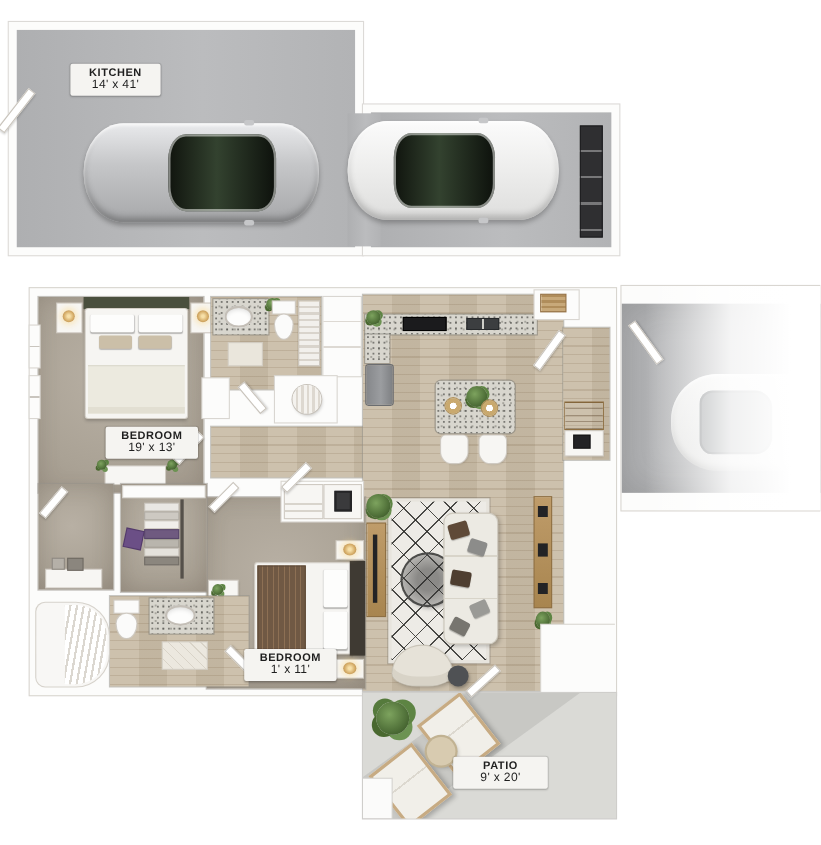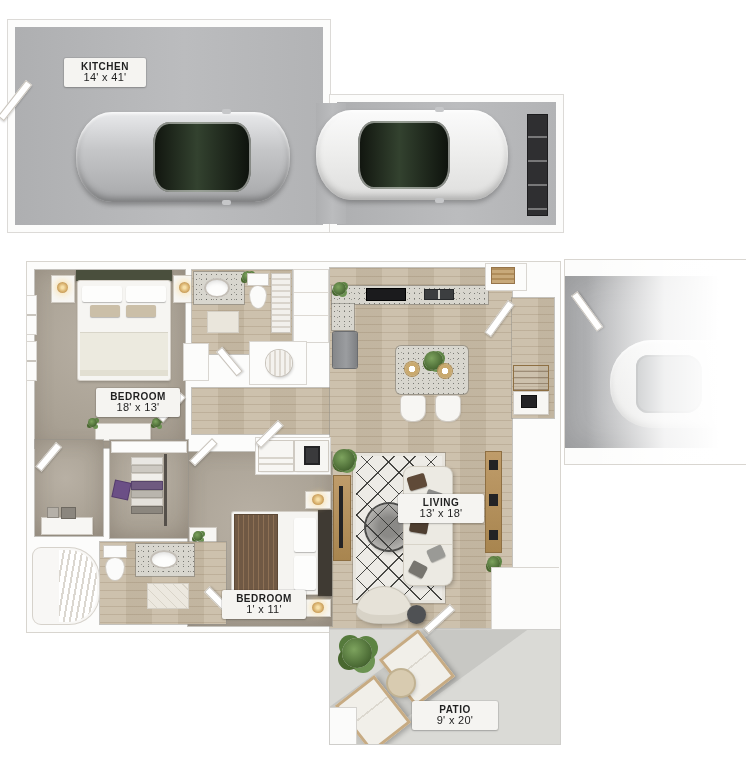--- a/index.html
+++ b/index.html
@@ -125,21 +125,21 @@
     <div class="pillow" style="left:50px;top:16px;width:40px;height:16px;background:#fdfdfc;"></div>
     <div class="pillow" style="left:14px;top:35px;width:30px;height:12px;background:#cbbfa8;"></div>
     <div class="pillow" style="left:50px;top:35px;width:30px;height:12px;background:#cbbfa8;"></div>
     <div class="abs" style="left:4px;top:62px;width:88px;height:44px;background:#eceadf;box-shadow:inset 0 1px 0 #d8d5c9,inset 0 -6px 0 #e2dfd2;"></div>
   </div>
   <div class="abs wht" style="left:96px;top:424px;width:54px;height:16px;"></div>
   <div class="abs plant" style="left:88px;top:418px;width:9px;height:9px;"></div>
   <div class="abs plant" style="left:152px;top:418px;width:9px;height:9px;"></div>
   <div class="plate" style="left:96px;top:388px;min-width:68px;">
     <div class="n">BEDROOM</div>
-    <div class="d">18' x 13'</div>
+    <div class="d">19' x 13'</div>
   </div>
 
   <div class="abs wood" style="left:192px;top:270px;width:100px;height:84px;"></div>
   <div class="abs granite" style="left:194px;top:272px;width:50px;height:32px;"></div>
   <div class="abs sinkoval" style="left:204px;top:278px;width:26px;height:20px;"></div>
   <div class="abs plant" style="left:242px;top:271px;width:11px;height:11px;"></div>
   <div class="abs toilet" style="left:248px;top:274px;width:20px;height:34px;">
     <div class="tank"></div>
       <div class="bowl"></div>
   </div>
@@ -199,24 +199,20 @@
   <div class="abs" style="left:407px;top:605px;width:19px;height:19px;border-radius:50%;background:#4f5154;box-shadow:1px 2px 3px rgba(0,0,0,.3);"></div>
   <div class="abs woodfurn" style="left:486px;top:452px;width:15px;height:100px;">
     <div class="abs dark" style="left:3px;top:8px;width:9px;height:10px;"></div>
     <div class="abs dark" style="left:3px;top:42px;width:9px;height:12px;"></div>
     <div class="abs dark" style="left:3px;top:78px;width:9px;height:10px;"></div>
   </div>
   <div class="abs plant" style="left:487px;top:556px;width:13px;height:15px;"></div>
   <div class="abs door" style="left:450px;top:604px;height:34px;transform:rotate(48deg);transform-origin:top left;z-index:8;"></div>
   <div class="abs" style="left:492px;top:568px;width:68px;height:62px;background:#fcfcfb;box-shadow:-1px -1px 0 #d9d6d1;"></div>
 
-  <div class="plate" style="left:398px;top:494px;min-width:70px;">
-    <div class="n">LIVING</div>
-    <div class="d">13' x 18'</div>
-  </div>
 
   <div class="abs carpet" style="left:188px;top:452px;width:144px;height:174px;"></div>
   <div class="abs whitebox" style="left:256px;top:438px;width:74px;height:36px;"></div>
   <div class="abs wht" style="left:259px;top:441px;width:34px;height:30px;background-image:linear-gradient(180deg,transparent 55%,#d8d4cc 55%,#d8d4cc 60%,transparent 60%,transparent 75%,#d8d4cc 75%,#d8d4cc 80%,transparent 80%);"></div>
   <div class="abs wht" style="left:295px;top:441px;width:33px;height:30px;"></div>
   <div class="abs" style="left:304px;top:446px;width:16px;height:19px;background:#3a3a3c;box-shadow:inset 0 0 0 2px #242426;"></div>
   <div class="abs" style="left:232px;top:510px;width:100px;height:86px;">
     <div class="abs" style="left:0;top:2px;width:88px;height:82px;background:#f5f4f1;box-shadow:0 0 0 1px #d2cdc5,0 2px 3px rgba(0,0,0,.2);border-radius:2px;"></div>
     <div class="abs" style="left:2px;top:4px;width:44px;height:78px;background:repeating-linear-gradient(90deg,#705944 0 4px,#8d7054 4px 5px);box-shadow:inset 0 0 0 1px #5d4936;"></div>
     <div class="abs" style="left:86px;top:0;width:14px;height:86px;background:var(--headboard-brown,#3f3a33);box-shadow:0 1px 2px rgba(0,0,0,.3);"></div>
@@ -268,18 +264,18 @@
   <div class="abs" style="left:330px;top:630px;width:230px;height:114px;background:var(--patio-floor,#dadad6);box-shadow:0 0 0 1px #cfcecb;overflow:hidden;">
     <div class="abs" style="left:-40px;top:16px;width:330px;height:54px;background:rgba(105,105,105,.16);transform:rotate(-36deg);transform-origin:40% 50%;"></div>
     <div class="abs plant" style="left:12px;top:8px;width:30px;height:30px;box-shadow:9px -5px 0 -3px #5d8443,-8px 6px 0 -4px #49682f,6px 8px 0 -3px #6c9352,-7px -7px 0 -4px #557a3c;"></div>
     <div class="abs" style="left:62px;top:8px;width:44px;height:54px;transform:rotate(-38deg);background:#f1efe9;border:3px solid #c7ab83;box-shadow:2px 3px 5px rgba(0,0,0,.25);
          background-image:linear-gradient(180deg,transparent 40%,#dcd8cf 40%,#dcd8cf 43%,transparent 43%);"></div>
     <div class="abs" style="left:18px;top:54px;width:44px;height:54px;transform:rotate(-38deg);background:#f1efe9;border:3px solid #c7ab83;box-shadow:2px 3px 5px rgba(0,0,0,.25);
          background-image:linear-gradient(180deg,transparent 40%,#dcd8cf 40%,#dcd8cf 43%,transparent 43%);"></div>
     <div class="abs" style="left:58px;top:40px;width:26px;height:26px;border-radius:50%;background:#d8cbb0;box-shadow:0 0 0 2px #c1b292,2px 2px 4px rgba(0,0,0,.25);"></div>
     <div class="abs" style="left:0;top:78px;width:26px;height:36px;background:#fbfbfa;box-shadow:0 0 0 1px #d5d3cf;"></div>
   </div>
-  <div class="plate" style="left:412px;top:688px;min-width:70px;margin-top:13px;">
+  <div class="plate" style="left:412px;top:688px;min-width:70px;">
     <div class="n">PATIO</div>
     <div class="d">9' x 20'</div>
   </div>
 
 </div>
 
 </body></html>

